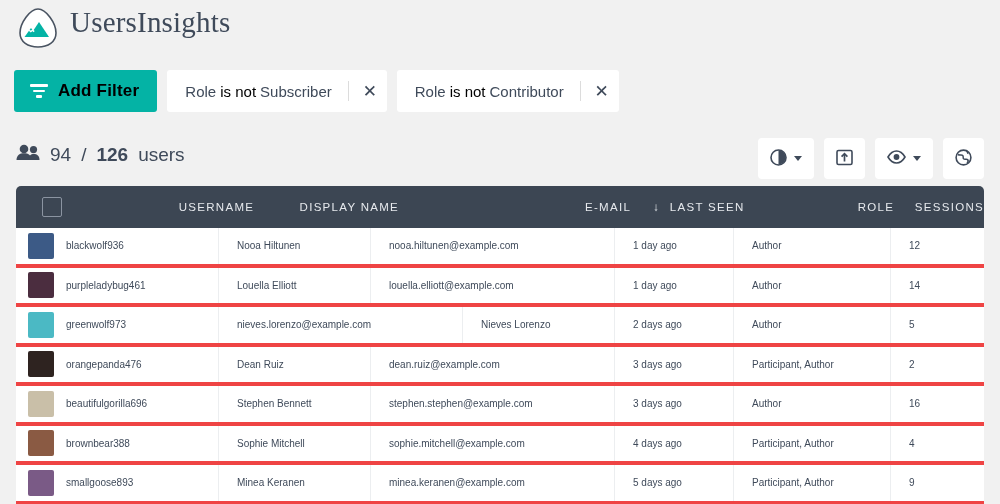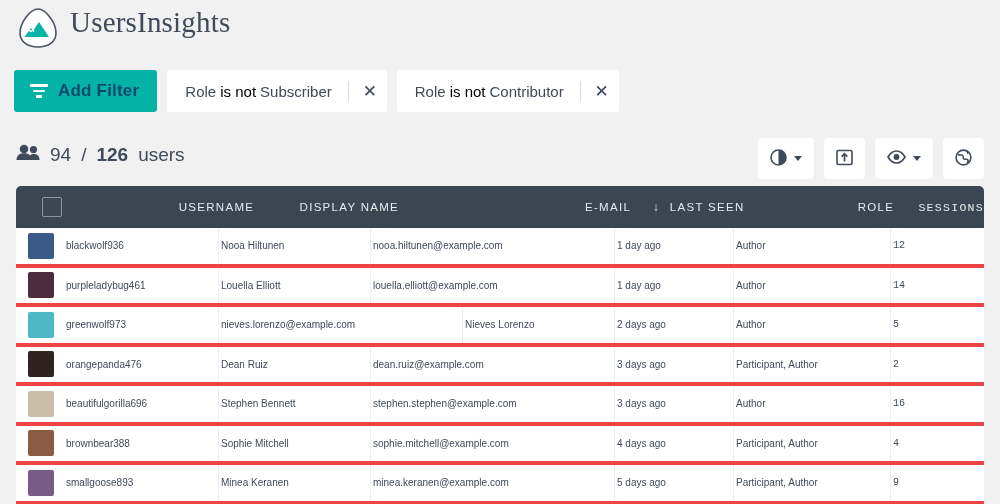--- a/index.html
+++ b/index.html
@@ -12,21 +12,21 @@
 
   
   .logo-bar { position: absolute; left: 16px; top: 6px; display: flex; gap: 10px; }
   .logo-mark { width: 44px; height: 44px; position: relative; }
   .logo-text { font-family: "Liberation Serif", serif; font-size: 29px; color: #3f4a5a; letter-spacing: .2px; }
 
   
   .filter-bar { position: absolute; left: 14px; top: 70px; display: flex; align-items: flex-start; gap: 10px; }
   .add-filter {
     display: flex; align-items: center; gap: 10px;
-    background: #04b3a5; color: #0c4a6e;
+    background: #04b3a5; color: #000000;
     height: 42px; padding: 0 18px 0 16px;
     border-radius: 3px; border: none;
     font-size: 17px; font-weight: bold; letter-spacing: .2px;
     cursor: pointer; white-space: nowrap;
   }
   .filter-glyph { display: inline-block; width: 18px; }
   .filter-glyph i { display: block; background: #fff; height: 2.5px; margin: 0 auto 3px; border-radius: 1px; }
   .filter-glyph i:nth-child(1) { width: 18px; }
   .filter-glyph i:nth-child(2) { width: 12px; }
   .filter-glyph i:nth-child(3) { width: 6px; margin-bottom: 0; }
@@ -64,28 +64,28 @@
     height: 42px; display: flex; align-items: center;
     color: #e6e9ed; font-size: 11.5px; letter-spacing: 1.3px;
   }
   .thead .cell { padding-left: 14px; text-align: right; }
   .chk { width: 20px; height: 20px; border: 1px solid #8b94a1; border-radius: 2px;
          margin-left: 26px; flex: none; cursor: pointer; }
   .sort-arrow { margin-right: 5px; }
 
   .row { display: flex; align-items: center; height: 39.5px; background: #fff;
          border-bottom: 4px solid #ef4444; font-size: 10px; color: #3f4a5a; }
-  .row .cell { padding-left: 2px; height: 100%; display: flex; align-items: center; }
+  .row .cell { padding-left: 18px; height: 100%; display: flex; align-items: center; }
 
   .c-user  { width: 202px; }
   .c-disp  { width: 152px; }
   .c-mail  { width: 244px; }
   .c-seen  { width: 119px; }
   .c-role  { width: 157px; }
-  .c-sess  { width: 94px; font-family: Liberation Mono, monospace; }
+  .c-sess  { width: 94px; }
 
   .row .c-disp, .row .c-mail, .row .c-seen, .row .c-role, .row .c-sess { border-left: 1px solid #eceef0; }
 
   .avatar { width: 26px; height: 26px; border-radius: 2px; margin-left: 12px; margin-right: 12px;
             flex: none; overflow: hidden; position: relative; }
   .uname { overflow: hidden; text-overflow: ellipsis; white-space: nowrap; }
   .row .c-user { padding-left: 0; }
 </style>
 </head>
 <body>

